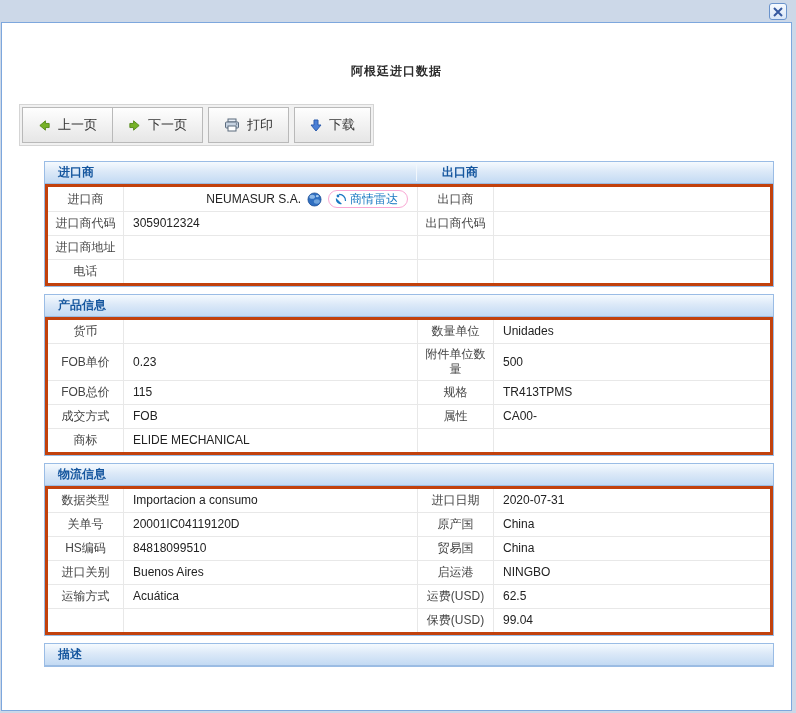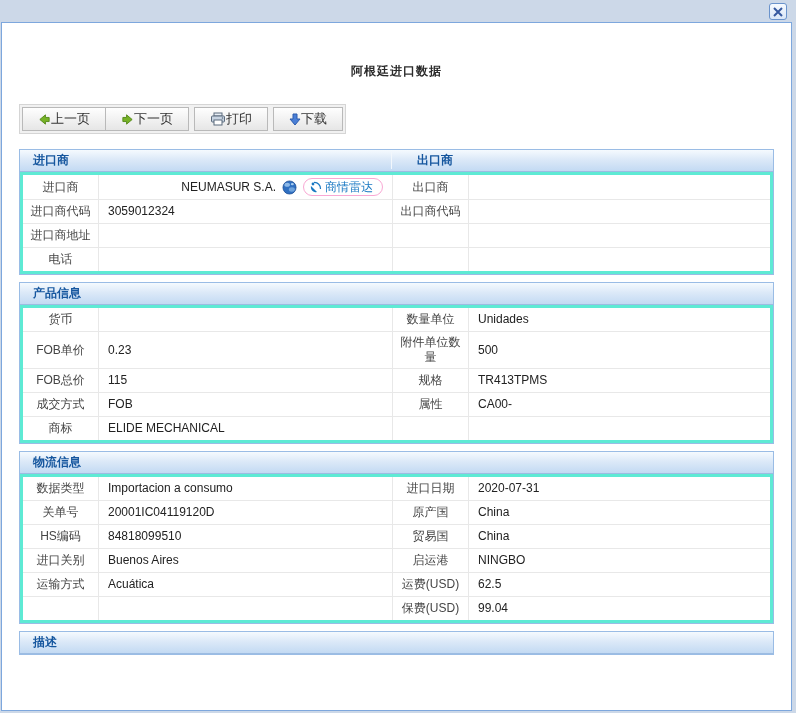--- a/index.html
+++ b/index.html
@@ -22,31 +22,31 @@
   }
   .panel {
     position:absolute; left:1px; top:22px; width:791px; height:689px;
     background:#fff; border:1px solid #7da7dd; overflow:hidden;
   }
   
   .title { margin-top:40px; text-align:center; font-size:12px; font-weight:bold; color:#2b2b2b; letter-spacing:1px; }
   
   .toolbar { margin:24px 0 0 17px; display:inline-flex; border:1px solid #d5d5d5; background:#f1f1f1; padding:2px; }
   .tbtn {
-    display:inline-flex; align-items:center; justify-content:center; gap:0;
-    height:24px; padding:0 15px; font-size:13px; color:#333;
+    display:inline-flex; align-items:center; justify-content:center; gap:7px;
+    height:36px; padding:0 15px; font-size:13px; color:#333;
     background:linear-gradient(#fefefe,#e6e6e6);
     border:1px solid #b9b9b9; margin-left:-1px; cursor:pointer; white-space:nowrap;
   }
   .tbtn:first-child { margin-left:0; }
   .tbtn.gap { margin-left:5px; }
   .icon { display:inline-flex; align-items:center; justify-content:center; }
   
   .sections { margin:15px 17px 0 17px; }
-  .section { border:1px solid #9abce5; margin-bottom:7px; background:#5eead4; }
+  .section { border:1px solid #9abce5; margin-bottom:7px; background:#c2410c;margin-left:25px; }
   .sec-header {
     height:22px; display:flex; align-items:center;
     background:linear-gradient(#f5fafe, #dce9f8 45%, #c3daf3);
     border-bottom:1px solid #9cbce2;
     font-weight:bold; color:#15569e; font-size:12px;
   }
   .sec-header .hcell { padding-left:13px; }
   .sec-header .hsplit-l { width:372px; border-right:1px solid #f2f7fc; }
   .sec-header .hsplit-r { flex:1; padding-left:25px; }
   .sec-body { padding:3px; }

